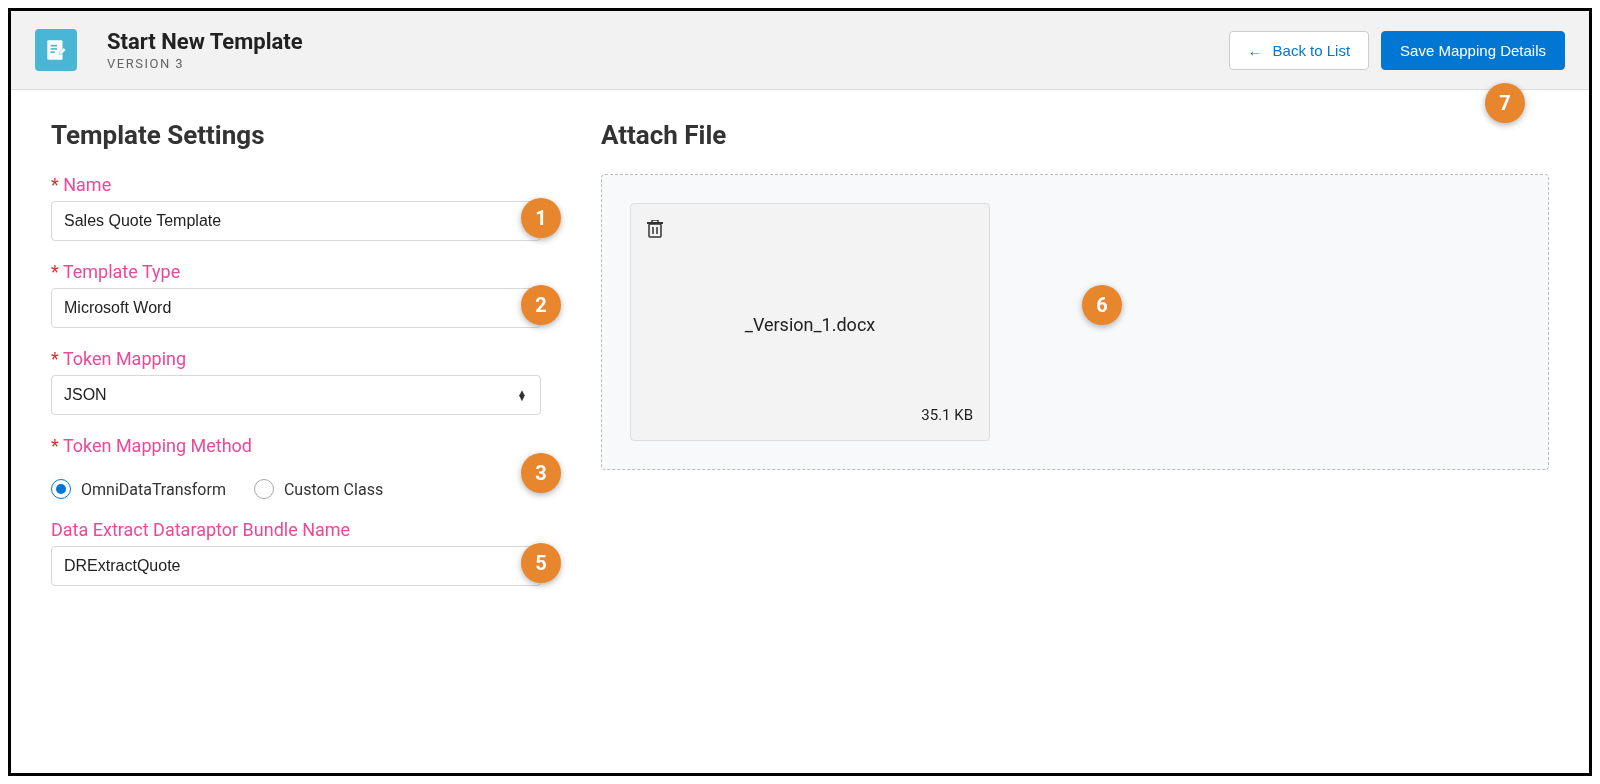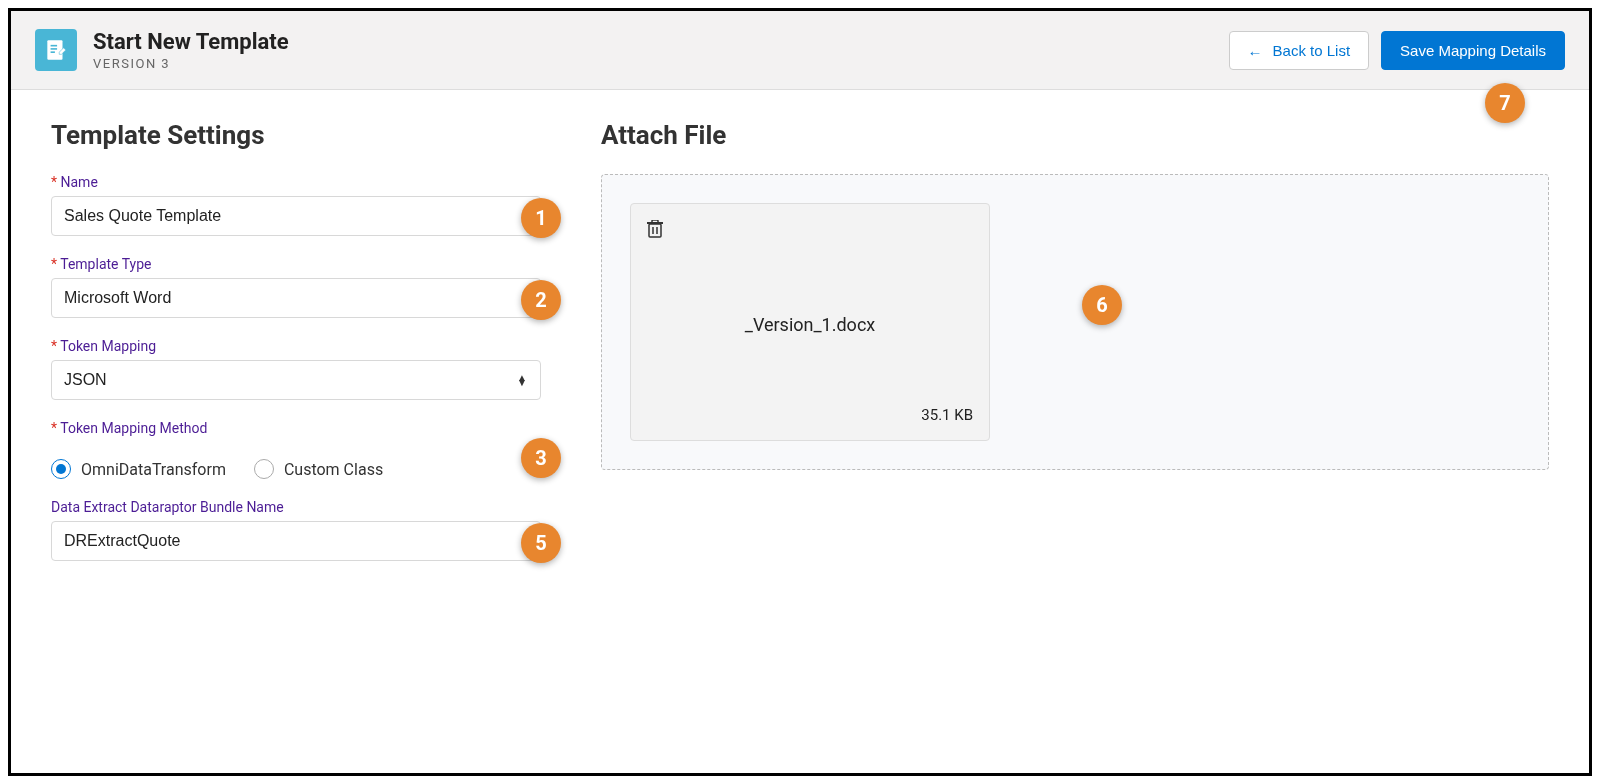--- a/index.html
+++ b/index.html
@@ -25,21 +25,21 @@
       border-bottom: 1px solid #ddd;
       padding: 18px 24px;
       display: flex;
       align-items: center;
       justify-content: space-between;
     }
     
     .header-left {
       display: flex;
       align-items: flex-start;
-      gap: 16px;
+      gap: 30px;
     }
     
     .header-icon {
       width: 42px;
       height: 42px;
       background: #49b6d6;
       border-radius: 4px;
       display: flex;
       align-items: center;
       justify-content: center;
@@ -119,22 +119,22 @@
       color: #333;
       margin-bottom: 24px;
     }
     
     .field {
       margin-bottom: 20px;
       position: relative;
     }
     
     .field-label {
-      font-size: 14px;
-      color: #4c1d95;
+      font-size: 18px;
+      color: #ec4899;
       margin-bottom: 6px;
       display: block;
     }
     
     .required::before {
       content: "* ";
       color: #d93025;
     }
     
     .input {

